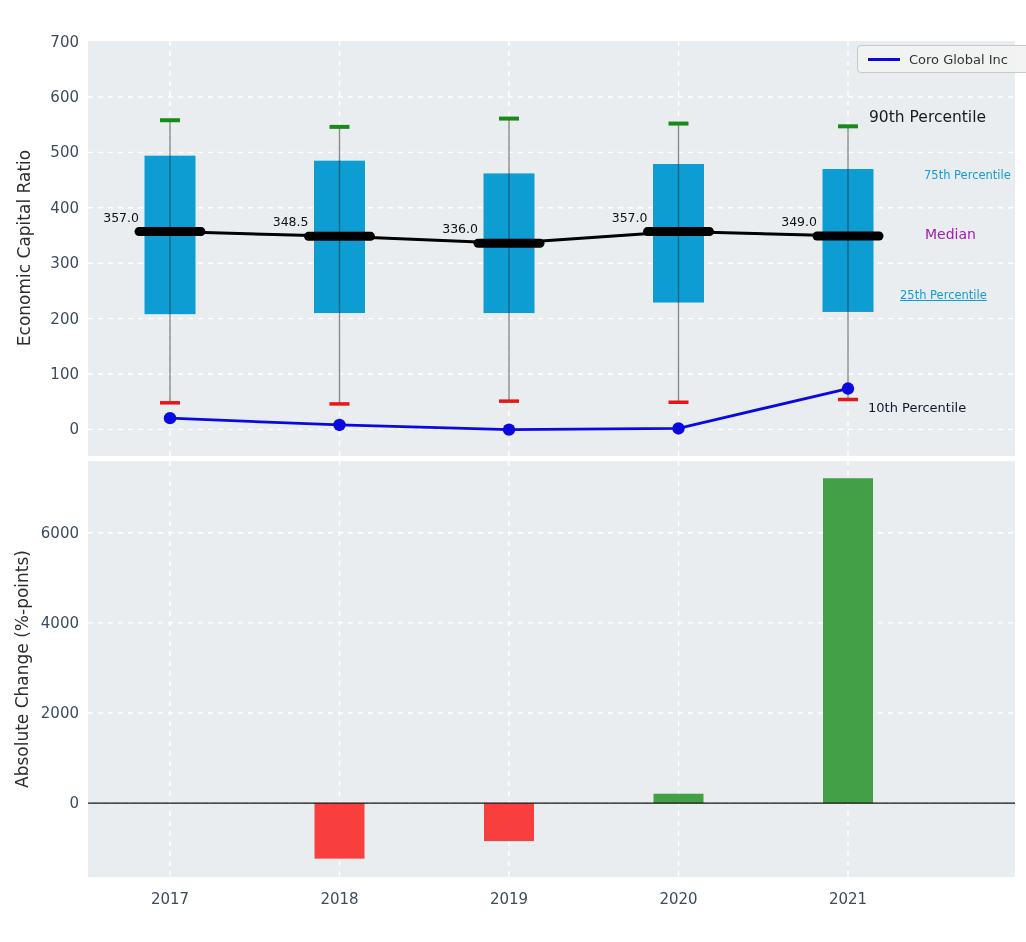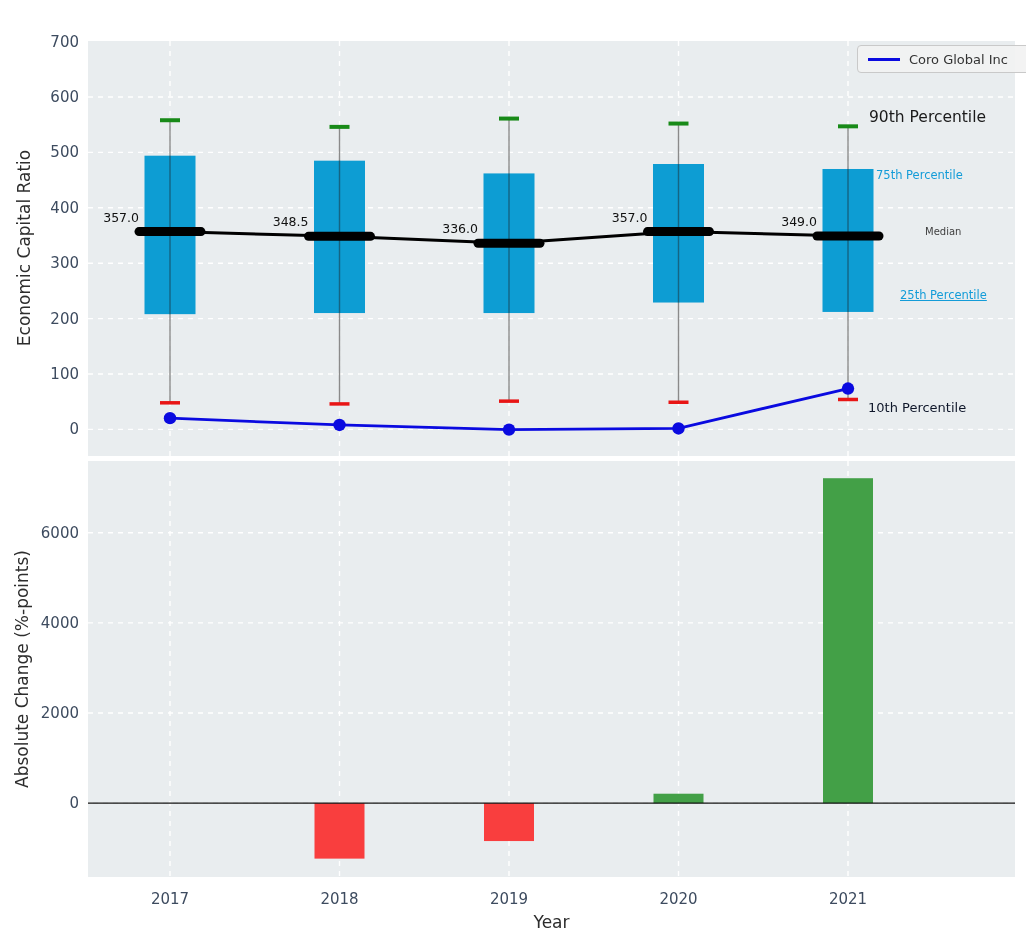--- a/index.html
+++ b/index.html
@@ -11,22 +11,22 @@
   #ylab-top{left:24px;top:248px;}
   #ylab-bot{left:22px;top:669px;}
   .xlab{position:absolute;left:88px;width:927px;top:912px;text-align:center;font-size:17px;color:#2d2d2d;}
   .legend{position:absolute;left:837px;top:45px;width:173px;height:28px;box-sizing:border-box;
           display:flex;align-items:center;gap:9px;padding:0 10px;
           border:1px solid #c9c9c9;border-radius:4px;background:rgba(242,242,242,0.9);
           font-size:13px;color:#333;margin-left:20px;}
   .legend-line{display:inline-block;width:32px;height:3px;background:#0a0ae0;}
   .ann{position:absolute;white-space:nowrap;text-align:center;}
   .ann-90{left:869px;top:108px;font-size:15.5px;color:#1a1a1a;}
-  .ann-75{left:876px;top:168px;font-size:11.5px;}
-  .ann-med{left:925px;top:226px;font-size:10px;color:#404040;}
+  .ann-75{left:924px;top:168px;font-size:11.5px;}
+  .ann-med{left:925px;top:226px;font-size:14px;color:#a21caf;}
   .ann-25{left:900px;top:288px;font-size:11.5px;text-decoration:underline;}
   .ann-10{left:868px;top:400px;font-size:13px;color:#0f172a;}
   svg text{font-family:"DejaVu Sans","Liberation Sans",sans-serif;}
 </style>
 </head>
 <body>
 
 <div class="fig">
 
   <svg id="chart" width="1026" height="942" viewBox="0 0 1026 942">
@@ -114,21 +114,20 @@
       <text x="79" y="537.7535667963684" text-anchor="end" font-size="15" fill="#3d4b5f">6000</text>
       <text x="170" y="904" text-anchor="middle" font-size="15" fill="#3d4b5f">2017</text>
       <text x="339.5" y="904" text-anchor="middle" font-size="15" fill="#3d4b5f">2018</text>
       <text x="509" y="904" text-anchor="middle" font-size="15" fill="#3d4b5f">2019</text>
       <text x="678.5" y="904" text-anchor="middle" font-size="15" fill="#3d4b5f">2020</text>
       <text x="848" y="904" text-anchor="middle" font-size="15" fill="#3d4b5f">2021</text>
     </svg>
 
   <div class="ylab" id="ylab-top">Economic Capital Ratio</div>
   <div class="ylab" id="ylab-bot">Absolute Change (%-points)</div>
-  <div class="xlab">Year</div>
 
   <div class="legend">
     <span class="legend-line" style="background: rgb(10, 10, 224);"></span>
     <span class="legend-text">Coro Global Inc</span>
   </div>
 
   <div class="ann ann-90">90th Percentile</div>
   <div class="ann ann-75 ann-cyan" style="color: rgb(19, 156, 216);">75th Percentile</div>
   <div class="ann ann-med">Median</div>
   <div class="ann ann-25 ann-cyan" style="color: rgb(19, 156, 216);">25th Percentile</div>

